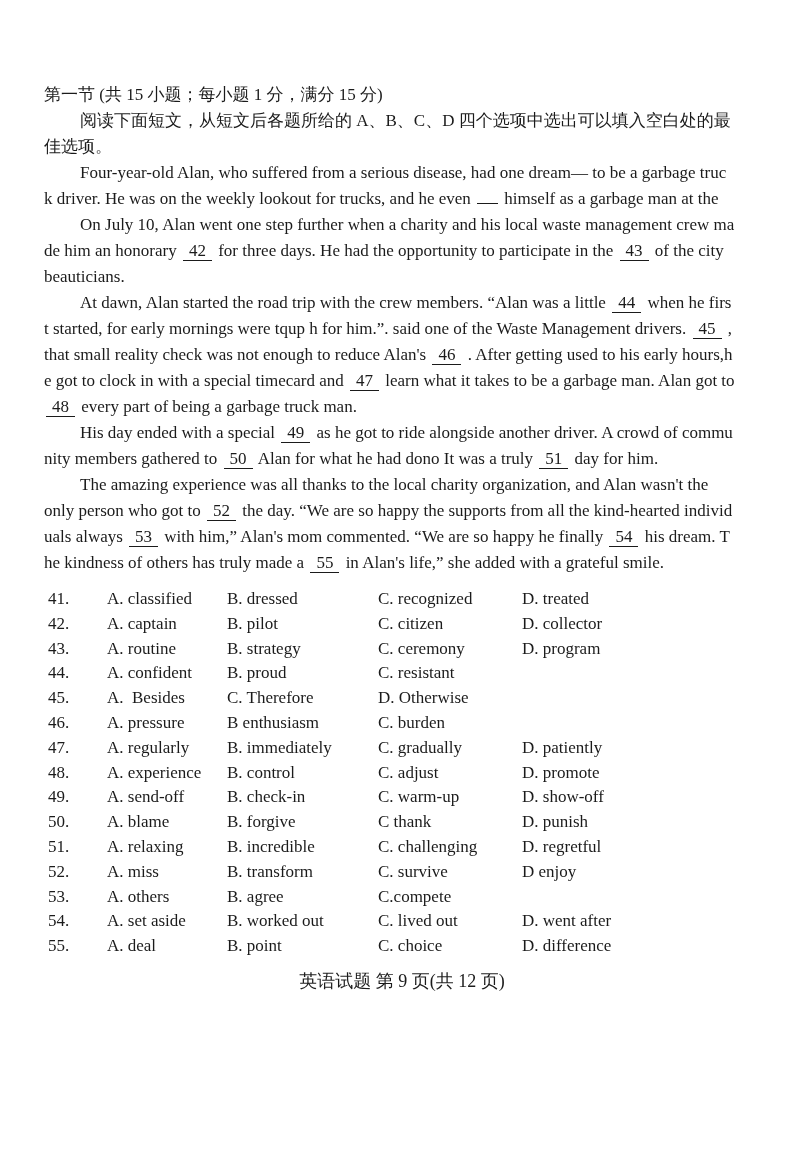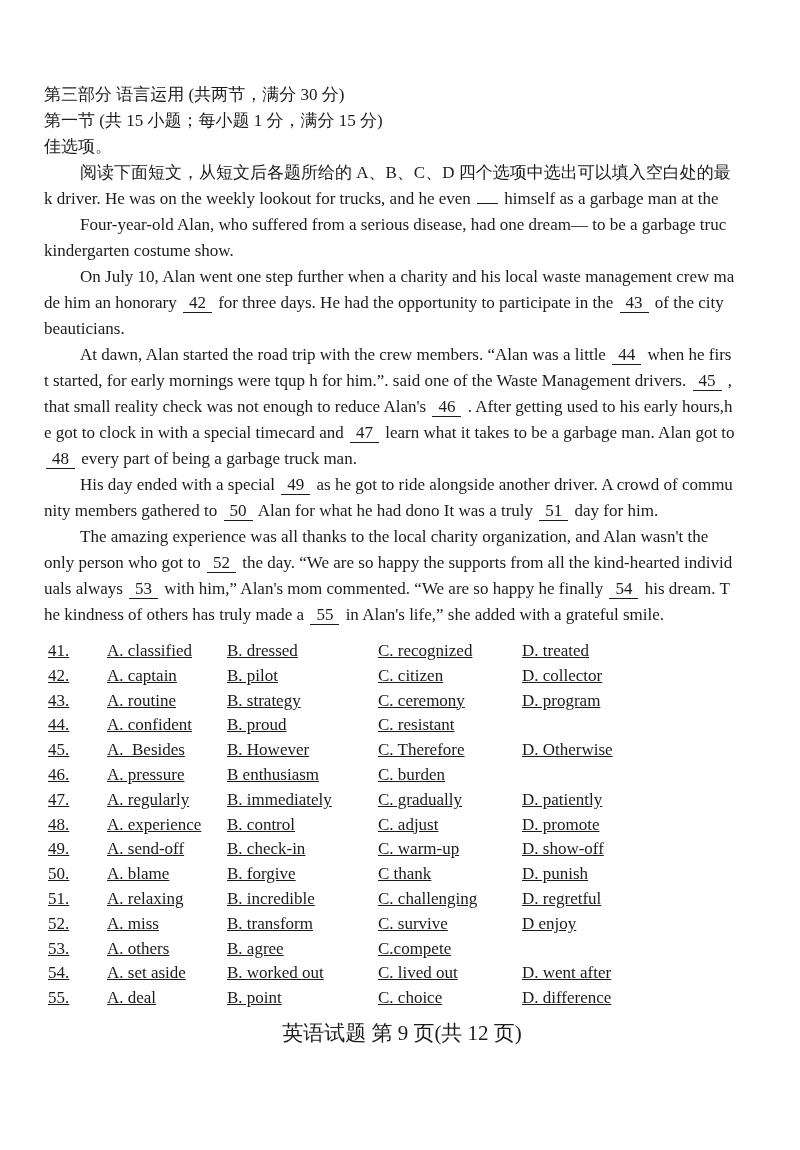--- a/index.html
+++ b/index.html
@@ -41,65 +41,62 @@
   .questions {
     margin-top: 11px;
     padding-left: 4px;
   }
   .qrow {
     display: grid;
     grid-template-columns: 59px 120px 151px 144px auto;
     height: 24.8px;
     line-height: 24.8px;
     white-space: pre;
-    text-decoration: underline;
   }
   .footer {
     margin-top: 9px;
     text-align: center;
-    font-size: 21px;
+    font-size: 18px;
     line-height: 26px;
   }
 </style>
 </head>
 <body>
 
 <div class="page">
   <div class="content">
-    <div class="line">第三部分 语言运用 (共两节，满分 30 分)</div>
     <div class="line">第一节 (共 15 小题；每小题 1 分，满分 15 分)</div>
     <div id="instructions">
+        <div class="line indent">阅读下面短文，从短文后各题所给的 A、B、C、D 四个选项中选出可以填入空白处的最</div>
         <div class="line">佳选项。</div>
-        <div class="line indent">阅读下面短文，从短文后各题所给的 A、B、C、D 四个选项中选出可以填入空白处的最</div>
       </div>
     <div id="passage">
+        <div class="line indent"><span>Four-year-old Alan, who suffered from a serious disease, had one dream— to be a garbage truc</span></div>
         <div class="line"><span>k driver. He was on the weekly lookout for trucks, and he even </span><span class="blank short"></span><span> himself as a garbage man at the</span></div>
-        <div class="line indent"><span>Four-year-old Alan, who suffered from a serious disease, had one dream— to be a garbage truc</span></div>
-        <div class="line"><span>kindergarten costume show.</span></div>
         <div class="line indent"><span>On July 10, Alan went one step further when a charity and his local waste management crew ma</span></div>
         <div class="line"><span>de him an honorary </span><span class="blank">42</span><span> for three days. He had the opportunity to participate in the </span><span class="blank">43</span><span> of the city</span></div>
         <div class="line"><span>beauticians.</span></div>
         <div class="line indent"><span>At dawn, Alan started the road trip with the crew members. “Alan was a little </span><span class="blank">44</span><span> when he firs</span></div>
         <div class="line"><span>t started, for early mornings were tqup h for him.”. said one of the Waste Management drivers. </span><span class="blank">45</span><span> ,</span></div>
         <div class="line"><span>that small reality check was not enough to reduce Alan's </span><span class="blank">46</span><span> . After getting used to his early hours,h</span></div>
         <div class="line"><span>e got to clock in with a special timecard and </span><span class="blank">47</span><span> learn what it takes to be a garbage man. Alan got to</span></div>
         <div class="line"><span class="blank">48</span><span> every part of being a garbage truck man.</span></div>
         <div class="line indent"><span>His day ended with a special </span><span class="blank">49</span><span> as he got to ride alongside another driver. A crowd of commu</span></div>
         <div class="line"><span>nity members gathered to </span><span class="blank">50</span><span> Alan for what he had dono It was a truly </span><span class="blank">51</span><span> day for him.</span></div>
         <div class="line indent"><span>The amazing experience was all thanks to the local charity organization, and Alan wasn't the</span></div>
         <div class="line"><span>only person who got to </span><span class="blank">52</span><span> the day. “We are so happy the supports from all the kind-hearted individ</span></div>
         <div class="line"><span>uals always </span><span class="blank">53</span><span> with him,” Alan's mom commented. “We are so happy he finally </span><span class="blank">54</span><span> his dream. T</span></div>
         <div class="line"><span>he kindness of others has truly made a </span><span class="blank">55</span><span> in Alan's life,” she added with a grateful smile.</span></div>
       </div>
     <div id="questions" class="questions">
         <div class="qrow"><span>41.</span><span>A. classified</span><span>B. dressed</span><span>C. recognized</span><span>D. treated</span></div>
         <div class="qrow"><span>42.</span><span>A. captain</span><span>B. pilot</span><span>C. citizen</span><span>D. collector</span></div>
         <div class="qrow"><span>43.</span><span>A. routine</span><span>B. strategy</span><span>C. ceremony</span><span>D. program</span></div>
         <div class="qrow"><span>44.</span><span>A. confident</span><span>B. proud</span><span>C. resistant</span></div>
-        <div class="qrow"><span>45.</span><span>A.&nbsp; Besides</span><span>B. However</span><span>C. Therefore</span><span>D. Otherwise</span></div>
+        <div class="qrow"><span>45.</span><span>A.&nbsp; Besides</span><span>C. Therefore</span><span>D. Otherwise</span></div>
         <div class="qrow"><span>46.</span><span>A. pressure</span><span>B enthusiasm</span><span>C. burden</span></div>
         <div class="qrow"><span>47.</span><span>A. regularly</span><span>B. immediately</span><span>C. gradually</span><span>D. patiently</span></div>
         <div class="qrow"><span>48.</span><span>A. experience</span><span>B. control</span><span>C. adjust</span><span>D. promote</span></div>
         <div class="qrow"><span>49.</span><span>A. send-off</span><span>B. check-in</span><span>C. warm-up</span><span>D. show-off</span></div>
         <div class="qrow"><span>50.</span><span>A. blame</span><span>B. forgive</span><span>C thank</span><span>D. punish</span></div>
         <div class="qrow"><span>51.</span><span>A. relaxing</span><span>B. incredible</span><span>C. challenging</span><span>D. regretful</span></div>
         <div class="qrow"><span>52.</span><span>A. miss</span><span>B. transform</span><span>C. survive</span><span>D enjoy</span></div>
         <div class="qrow"><span>53.</span><span>A. others</span><span>B. agree</span><span>C.compete</span></div>
         <div class="qrow"><span>54.</span><span>A. set aside</span><span>B. worked out</span><span>C. lived out</span><span>D. went after</span></div>
         <div class="qrow"><span>55.</span><span>A. deal</span><span>B. point</span><span>C. choice</span><span>D. difference</span></div>

